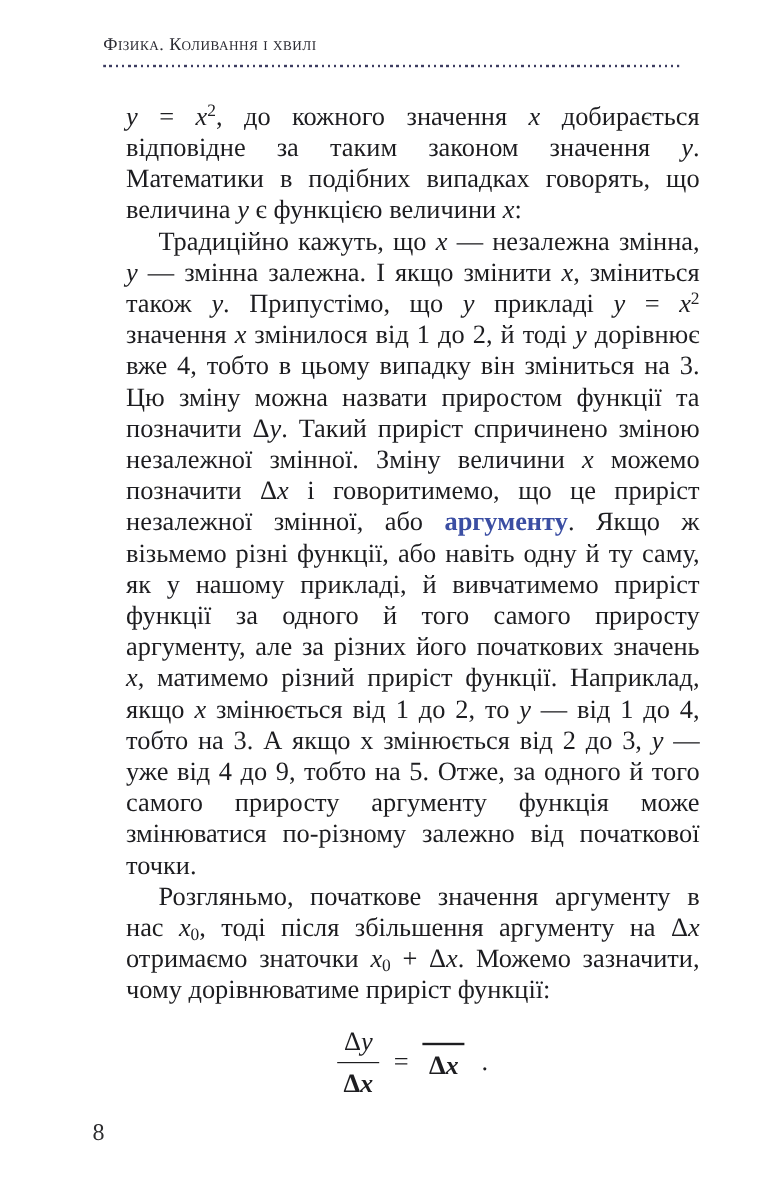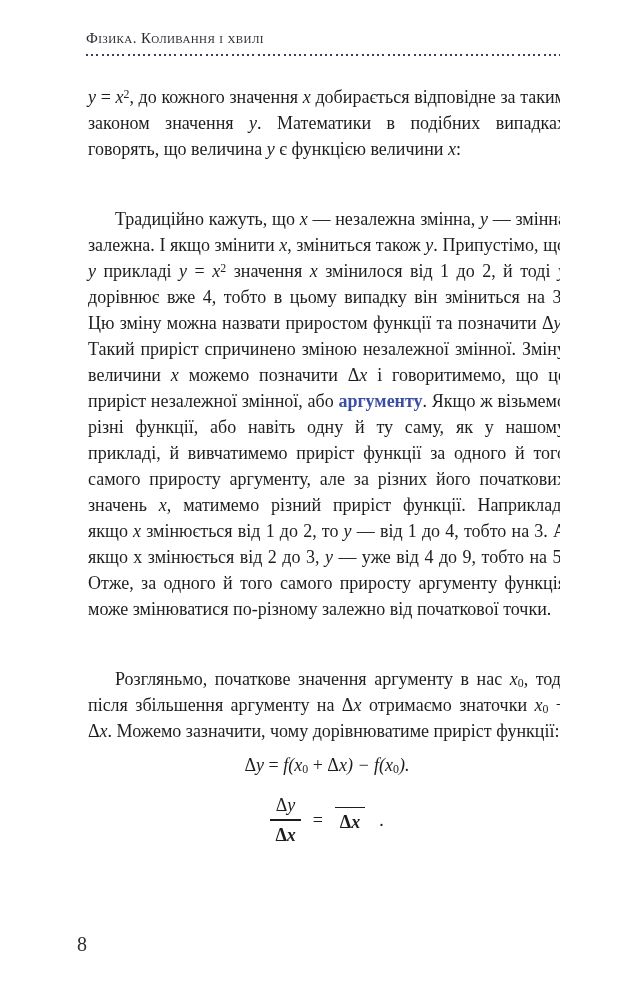--- a/index.html
+++ b/index.html
@@ -8,40 +8,40 @@
     --text:#1d1d20;
     --header-text:#2b2b33;
     --bg:#ffffff;
   }
   html,body{margin:0;padding:0;}
   body{
     width:640px;height:1000px;background:var(--bg);
     font-family:"Liberation Serif","DejaVu Serif",serif;
     color:var(--text);
   }
-  .page{position:relative;width:560px;height:1000px;background:var(--bg);overflow:hidden;}
+  .page{position:relative;width:560px;height:1000px;background:var(--bg);overflow:hidden;padding-left:48px;}
 
   .page-header{position:absolute;left:86px;top:30px;width:480px;}
   .running-title{
     font-variant:small-caps;
     font-size:15px;letter-spacing:.4px;
     color:var(--header-text);
   }
   .dotted-rule{
     margin-top:7px;height:2px;
     background-image:repeating-linear-gradient(to right,var(--rule) 0 2px,transparent 2px 5.2px);
   }
 
   .page-body{
-    position:absolute;left:88px;top:84px;width:478px;
-    font-size:18px;line-height:26px;text-align:justify;
+    position:absolute;left:105px;top:84px;width:478px;
+    font-size:22px;line-height:26px;text-align:justify;
     hyphens:manual;-webkit-hyphens:manual;
   }
   .para{margin:0;}
-  .para.indent{text-indent:27px;margin-top:44px;}
+  .para.indent{text-indent:27px;}
   .para i, .formula i{font-style:italic;}
   .term{color:var(--term);font-weight:700;}
 
   sup.sp{font-size:66%;vertical-align:baseline;position:relative;top:-.45em;line-height:0;}
   sub.sb{font-size:66%;vertical-align:baseline;position:relative;top:.2em;line-height:0;}
 
   .formula{
     text-align:center;text-indent:0;
     margin:8px 0 12px;
   }
@@ -68,21 +68,20 @@
 
   <header class="page-header">
     <div class="running-title">Фізика. Коливання і хвилі</div>
     <div class="dotted-rule"></div>
   </header>
 
   <main class="page-body">
       <p class="para"><i>y</i><span> = </span><i>x</i><sup class="sp">2</sup><span>, до кожного значення </span><i>x</i><span> добирається відповідне за таким законом значення </span><i>y</i><span>. Математики в подібних ви­падках говорять, що величина </span><i>y</i><span> є функцією величини </span><i>x</i><span>:</span></p>
       <p class="para indent"><span>Традиційно кажуть, що </span><i>x</i><span> — незалежна змінна, </span><i>y</i><span> — змінна залежна. І якщо змінити </span><i>x</i><span>, зміниться також </span><i>y</i><span>. Припустімо, що </span><i>у</i><span> прикладі </span><i>y</i><span> = </span><i>x</i><sup class="sp">2</sup><span> значення </span><i>x</i><span> змінилося від 1 до 2, й тоді </span><i>y</i><span> дорівнює вже 4, тобто в цьому випадку він зміниться на 3. Цю зміну можна назвати приростом функ­ції та позначити Δ</span><i>y</i><span>. Такий приріст спричинено зміною незалежної змінної. Зміну величини </span><i>x</i><span> можемо позначити Δ</span><i>x</i><span> і говоритимемо, що це приріст незалежної змінної, або </span><b class="term">аргументу</b><span>. Якщо ж візьмемо різні функції, або навіть одну й ту саму, як у нашому прикладі, й вивчатимемо приріст функції за одного й того самого приросту аргументу, але за різних його початкових значень </span><i>x</i><span>, матимемо різний приріст функції. Наприклад, якщо </span><i>x</i><span> змінюється від 1 до 2, то </span><i>y</i><span> — від 1 до 4, тобто на 3. А якщо х змінюється від 2 до 3, </span><i>y</i><span> — уже від 4 до 9, тобто на 5. Отже, за одного й того самого приросту аргументу функція може змінюватися по-різному залежно від початкової точки.</span></p>
       <p class="para indent"><span>Розгляньмо, початкове значення аргументу в нас </span><i>x</i><sub class="sb">0</sub><span>, тоді після збільшення аргументу на Δ</span><i>x</i><span> отримаємо зна­точки </span><i>x</i><sub class="sb">0</sub><span> + Δ</span><i>x</i><span>. Можемо зазначити, чому дорівнюватиме приріст функції:</span></p>
-      <div class="formula"><span>Δ</span><i>y</i><span> = </span><i>f(x</i><sub class="sb">0</sub><span> + Δ</span><i>x</i><i>) − f(x</i><sub class="sb">0</sub><i>).</i></div>
       <div class="formula frac-row">
         <span class="frac">
           <span class="fr-num"><span>Δ</span><i>y</i></span>
           <span class="fr-bar"></span>
           <span class="fr-den"><span>Δ</span><i>x</i></span>
         </span>
         <span class="eq">=</span>
         <span class="frac">
           <span class="fr-bar"></span>
           <span class="fr-den"><span>Δ</span><i>x</i></span>

